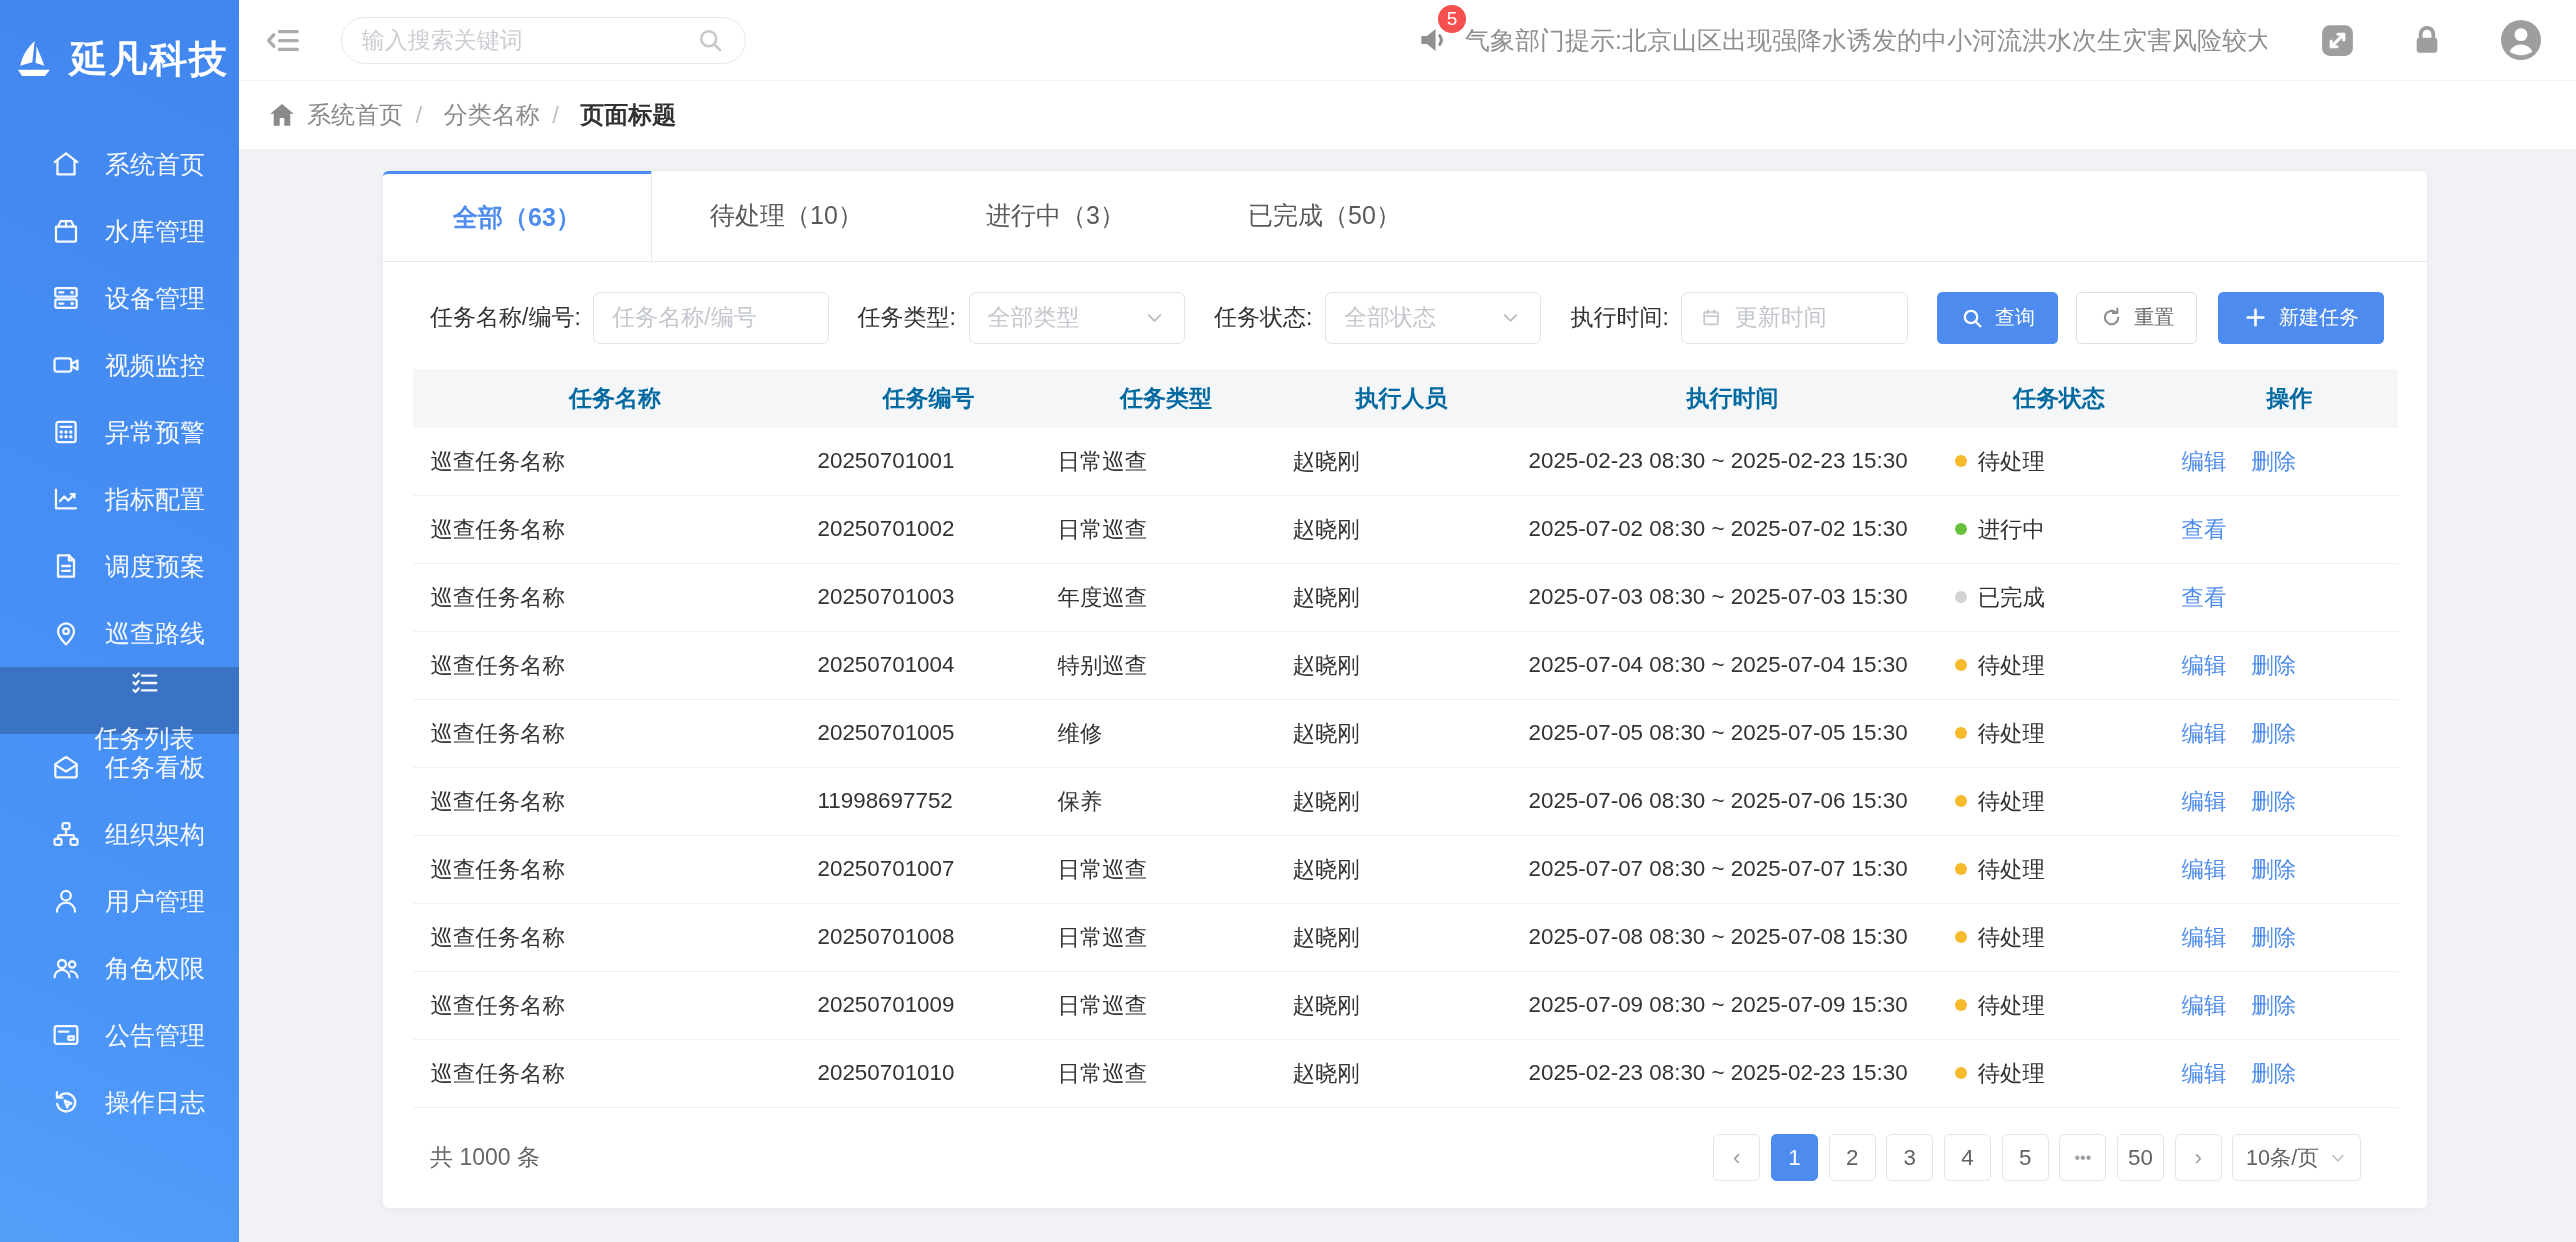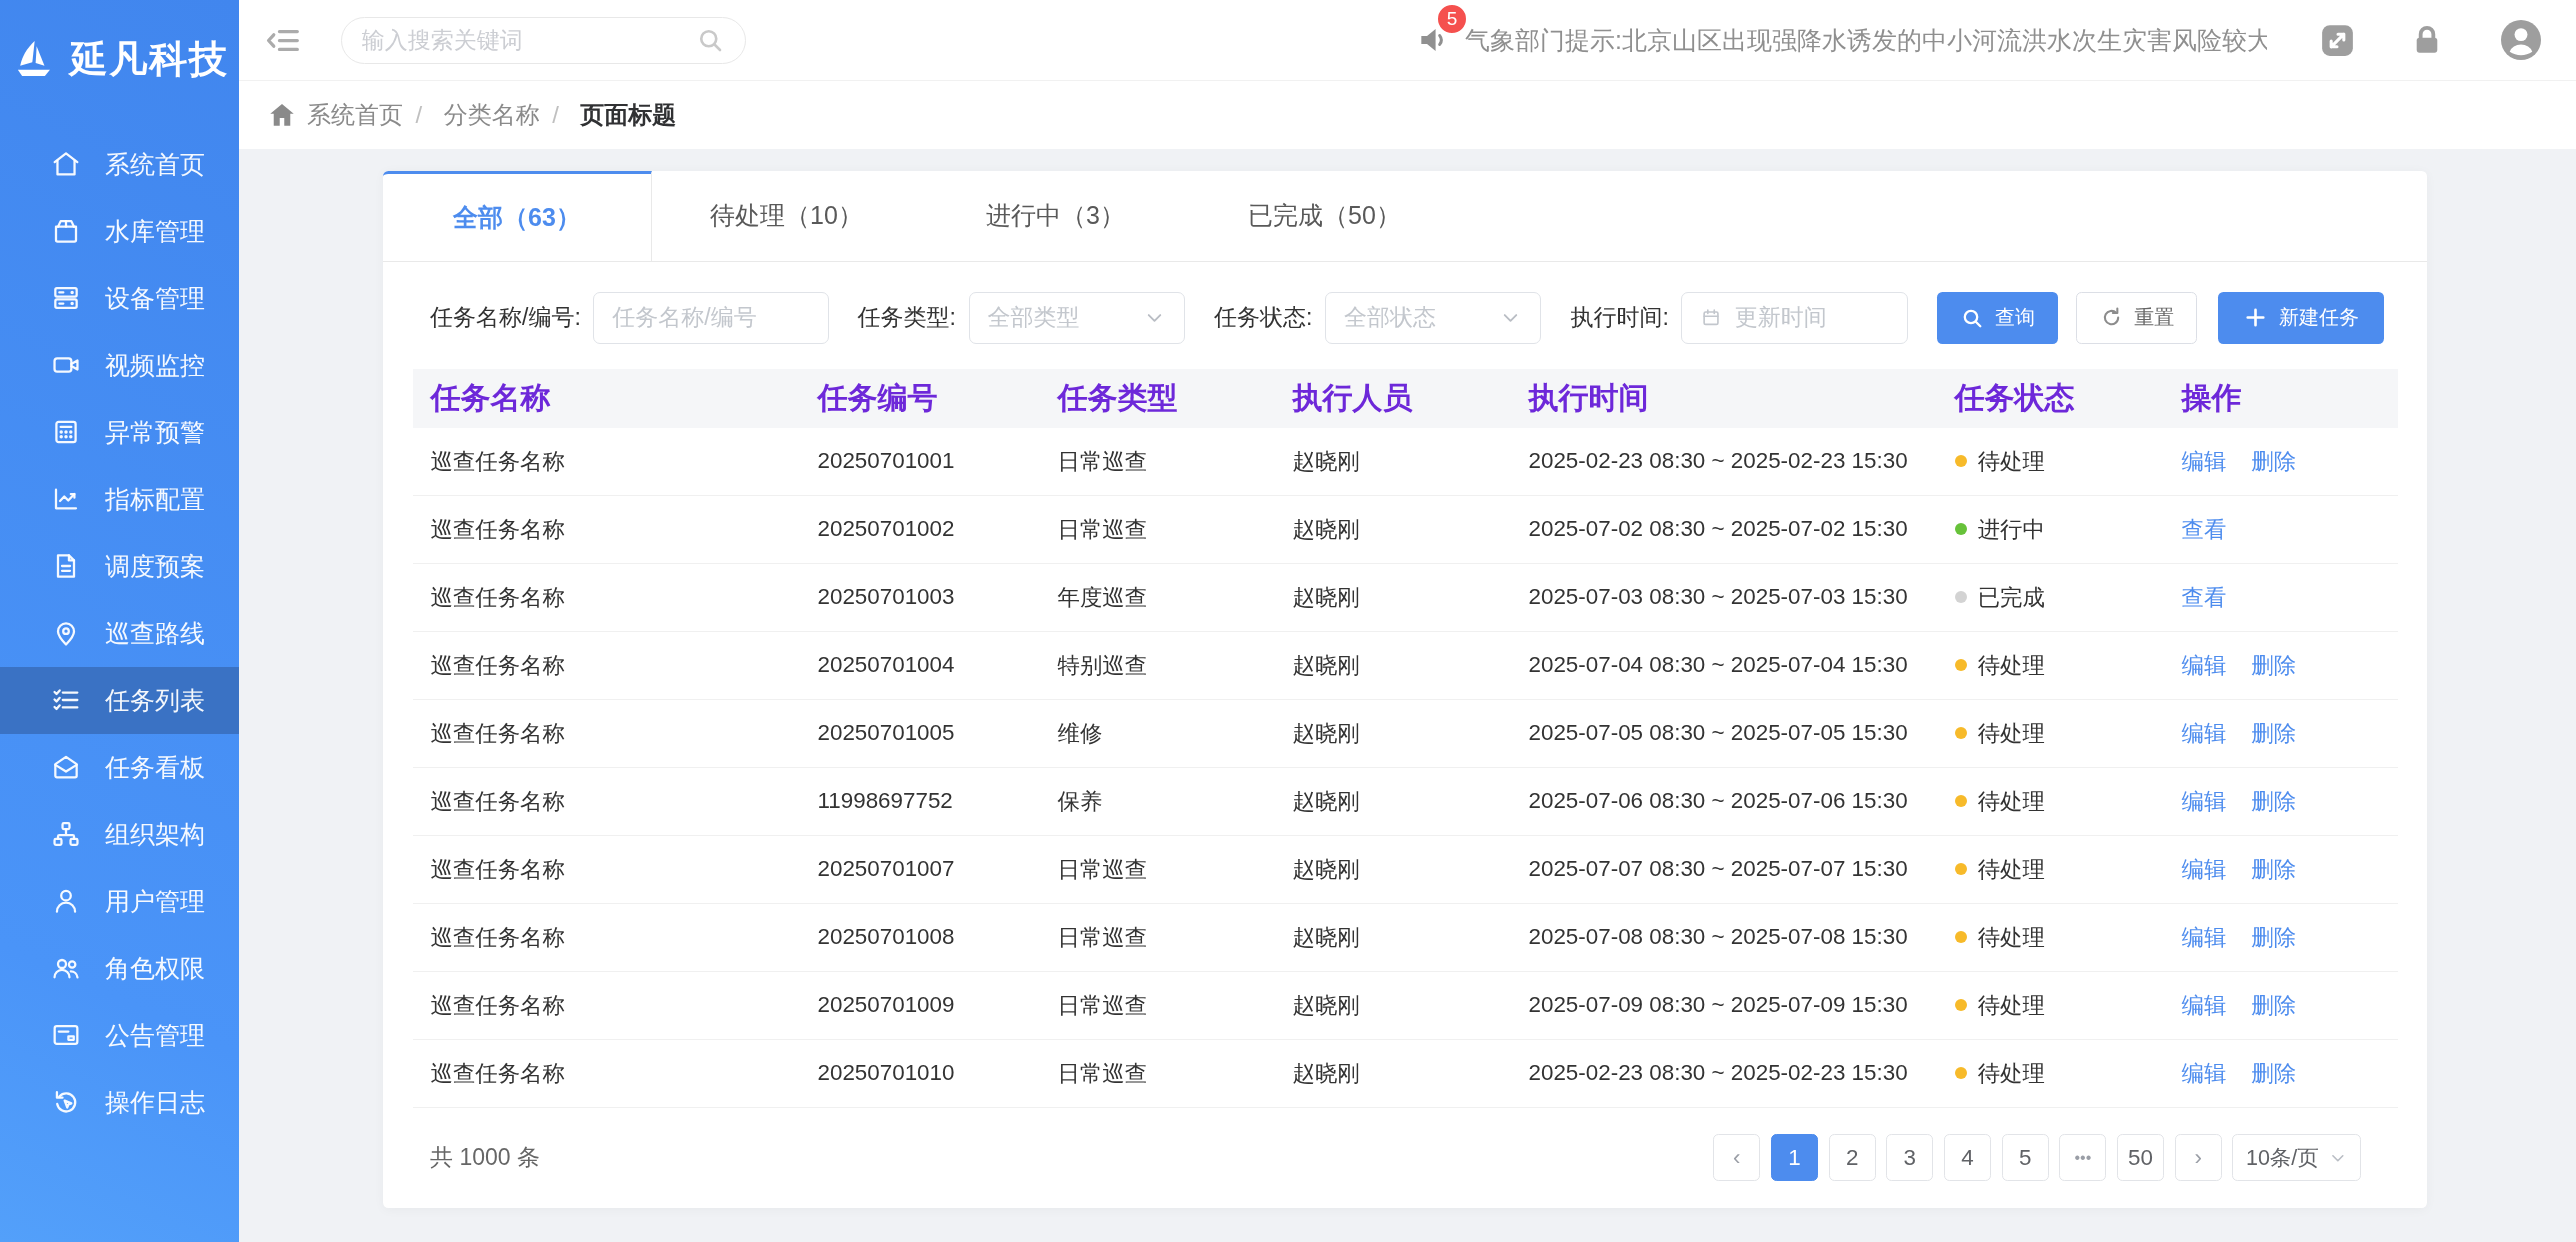--- a/index.html
+++ b/index.html
@@ -20,21 +20,21 @@
     z-index: 5;
   }
   .logo { height:118px; display:flex; align-items:center; justify-content:center; gap:12.5px; color:#fff; }
   .logo-text { font-size:38px; font-weight:bold; letter-spacing:1.8px; white-space:nowrap; }
   .menu { padding-top:12.5px; }
   .side-item {
     height:67px; display:flex; align-items:center; padding-left:50px; gap:23px;
     font-size:25px; color:rgba(255,255,255,.95); cursor:pointer; white-space:nowrap;
   }
   .side-item svg { width:32px; height:32px; flex:none; }
-  .side-item.active { background:#3A72C4; }
+  .side-item.active { background:#3A72C4;flex-direction:column; }
 
   
   .main { position:absolute; left:239px; top:0; right:0; bottom:0; }
 
   .topbar {
     height:81px; background:#fff; display:flex; align-items:center;
     padding:0 30px 0 25px; border-bottom:0.9px solid #f1f1f1;
   }
   .collapse-btn { cursor:pointer; }
   .searchbox {
@@ -95,22 +95,22 @@
     font-family:inherit;
   }
   .btn-primary { background:#4D8CEE; color:#fff; padding:0 23px; }
   .btn-plain { background:#fff; border:0.9px solid #dcdfe6; color:#666; padding:0 21.5px; margin-left:18px; }
   .btn-create { margin-left:21.5px; padding:0 25px; }
 
   
   .table-wrap { padding:0 29.5px; }
   table { width:100%; border-collapse:collapse; table-layout:fixed; }
   thead th {
-    background:#f5f6f8; height:59px; text-align:left; font-size:30px;
-    color:#6d28d9; font-weight:bold; padding-left:18px; white-space:nowrap;
+    background:#f5f6f8; height:59px; text-align:center; font-size:23px;
+    color:#0369a1; font-weight:bold; padding-left:18px; white-space:nowrap;
   }
   tbody td {
     height:67px; font-size:22.4px; color:#333; padding-left:18px;
     border-bottom:0.9px solid #f0f0f0; white-space:nowrap;
   }
   .status-cell { display:flex; align-items:center; height:67px; }
   .status-dot { width:12.5px; height:12.5px; border-radius:50%; margin-right:10.7px; flex:none; }
   .op-link { color:#4D8CEE; margin-right:25px; cursor:pointer; text-decoration:none; }
 
   

